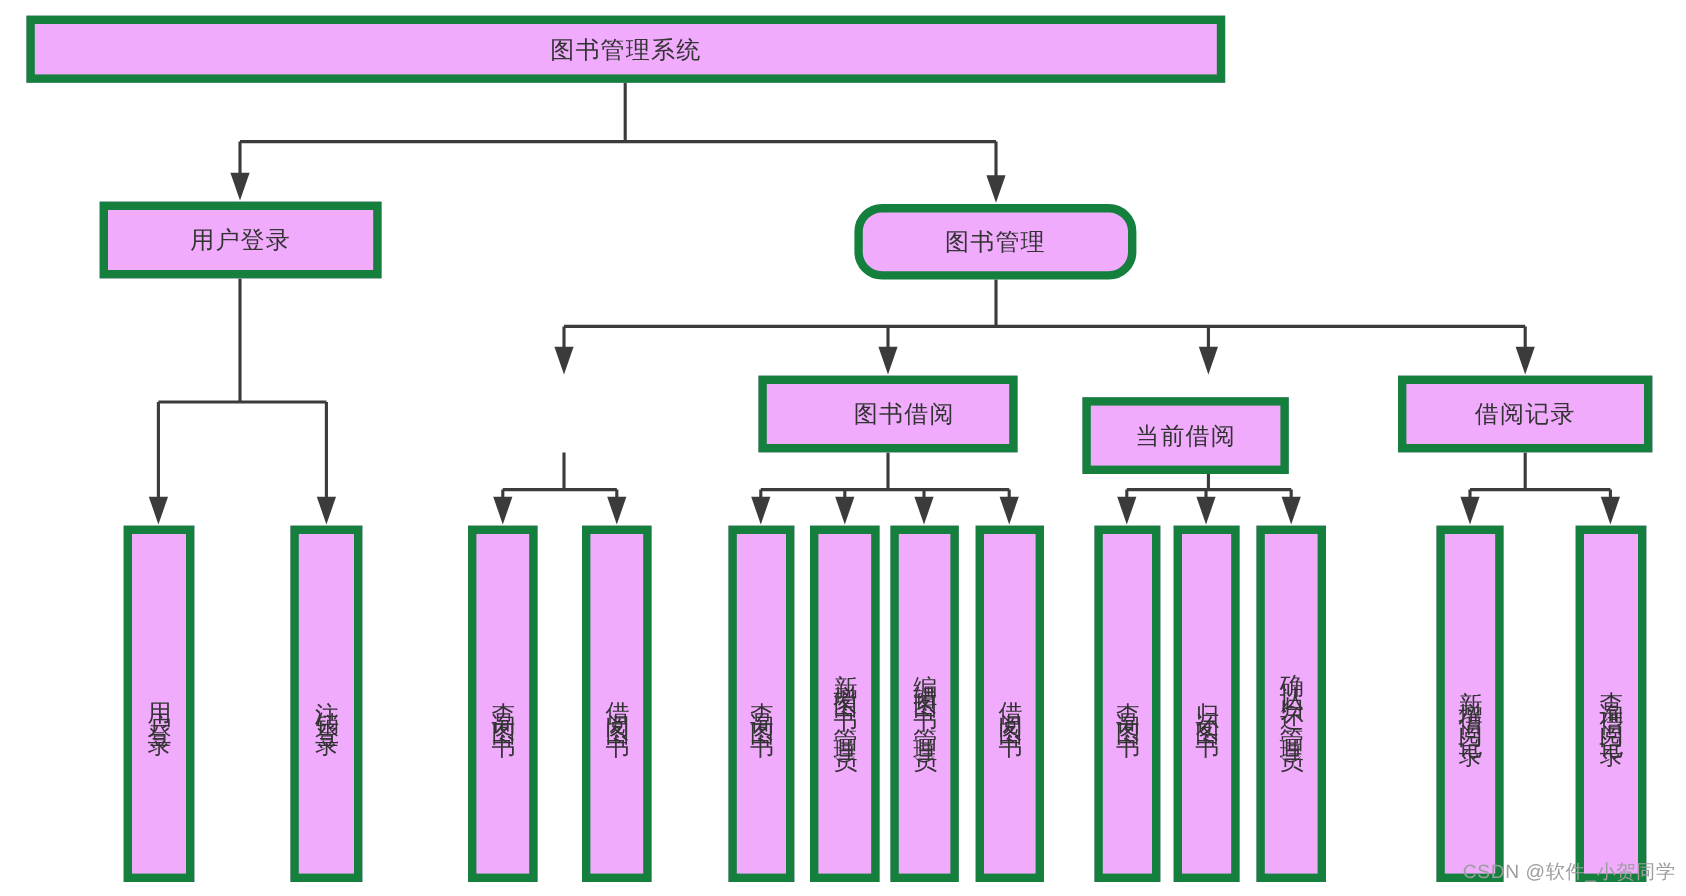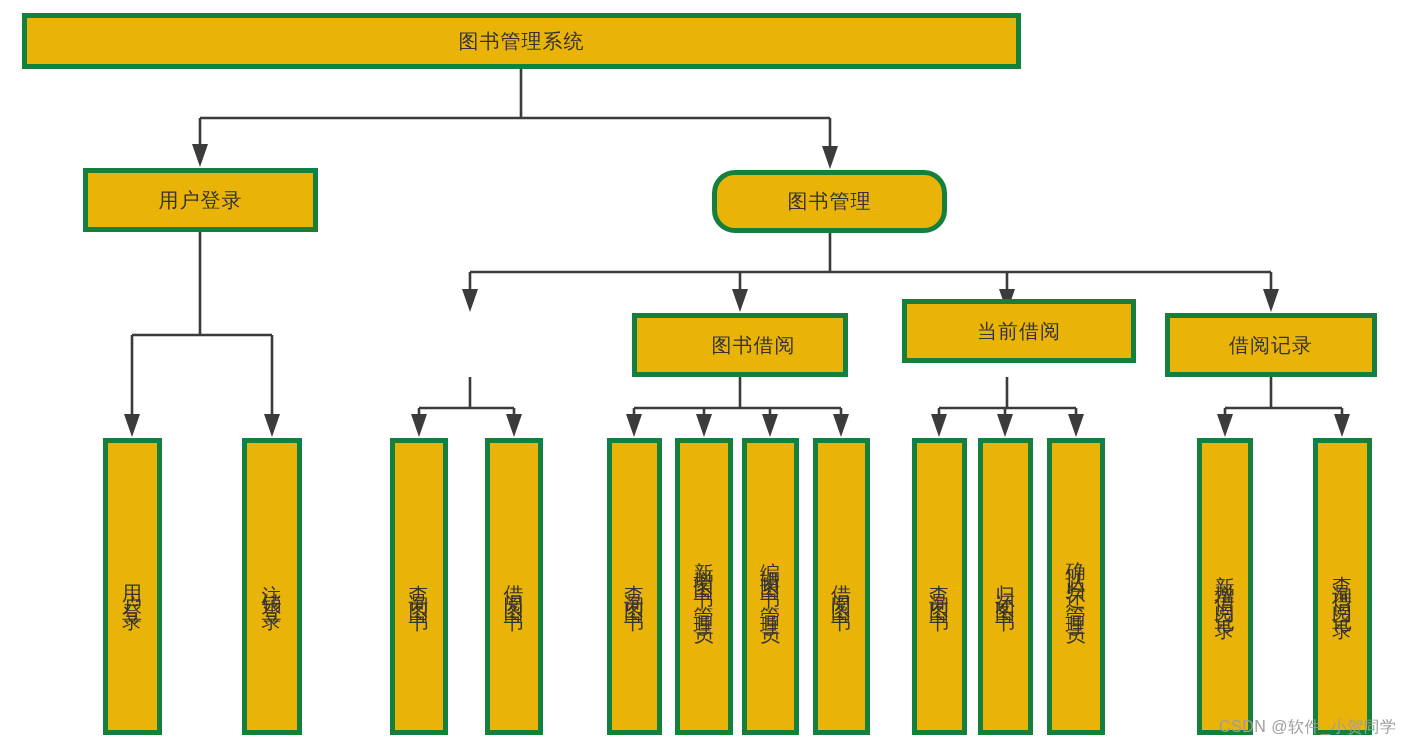--- a/index.html
+++ b/index.html
@@ -18,22 +18,22 @@
   #wires {
     position: absolute;
     left: 0;
     top: 0;
     width: 1405px;
     height: 747px;
   }
   .node {
     position: absolute;
     box-sizing: border-box;
-    border: 5px solid #15803d;
-    background: #eab308;
+    border: 7px solid #15803d;
+    background: #f0abfc;
     color: #333333;
     display: flex;
     align-items: center;
     justify-content: center;
     font-size: 20px;
     letter-spacing: 1px;
     text-align: center;
   }
   .leaf {
     writing-mode: vertical-rl;
@@ -43,21 +43,21 @@
     font-size: 20px;
   }
   
   #root { left: 22px;  top: 13px;  width: 999px; height: 56px; }
   
   #l2a  { left: 83px;  top: 168px; width: 235px; height: 64px; }
   #l2b  { left: 712px; top: 170px; width: 235px; height: 63px; border-radius: 23px; }
   
   #l3a  { left: 362px;  top: 313px; width: 216px; height: 64px; }
   #l3b  { left: 632px;  top: 313px; width: 216px; height: 64px; padding-left: 27px; }
-  #l3c  { left: 902px;  top: 299px; width: 234px; height: 64px; }
+  #l3c  { left: 902px;  top: 331px; width: 172px; height: 64px; }
   #l3d  { left: 1165px; top: 313px; width: 212px; height: 64px; }
   
   .leaf { top: 438px; height: 297px; }
   #leaf1  { left: 103px;  width: 59px; }
   #leaf2  { left: 242px;  width: 60px; }
   #leaf3  { left: 390px;  width: 58px; }
   #leaf4  { left: 485px;  width: 58px; }
   #leaf5  { left: 607px;  width: 55px; }
   #leaf6  { left: 675px;  width: 58px; }
   #leaf7  { left: 742px;  width: 57px; }

